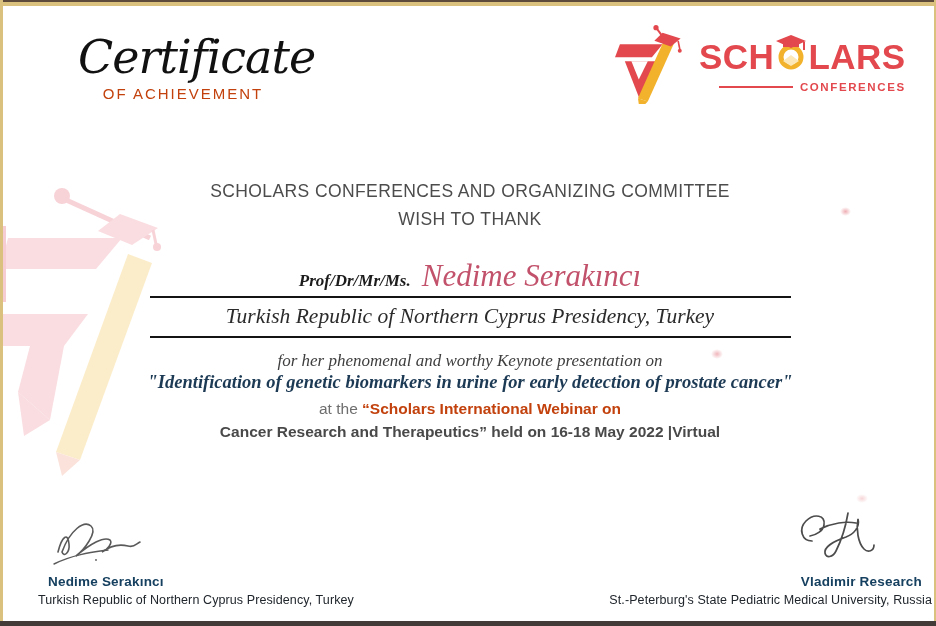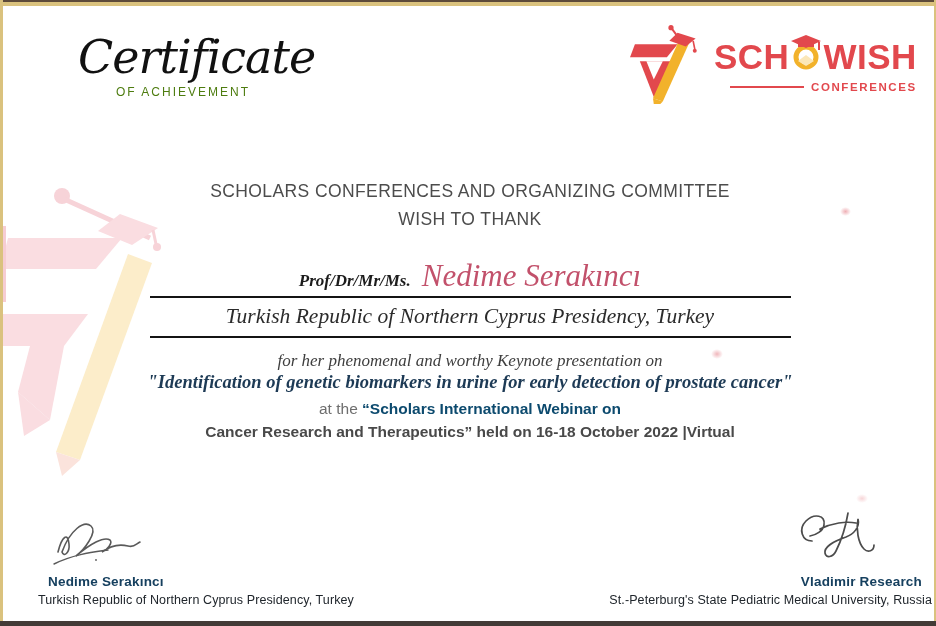--- a/index.html
+++ b/index.html
@@ -13,24 +13,24 @@
   .edge-left{position:absolute;top:0;left:0;bottom:0;width:3px;background:#dac27e;}
   .edge-right{position:absolute;top:0;right:0;bottom:0;width:2px;background:#dac27e;}
   .edge-bottom{position:absolute;bottom:0;left:0;right:0;height:5px;background:#433b37;}
 
   
   .watermark{position:absolute;left:0;top:168px;width:185px;height:315px;pointer-events:none;}
 
   
   .title-block{position:absolute;left:78px;top:14px;width:210px;text-align:center;color:#111;margin-top:17px;}
   .title-script{font-family:"DejaVu Serif",serif;font-style:italic;font-size:46px;line-height:1.15;letter-spacing:-1px;}
-  .title-sub{font-size:12px;letter-spacing:2px;color:#4d7c0f;margin-top:1px;}
+  .title-sub{font-size:15px;letter-spacing:2px;color:#c2410c;margin-top:1px;}
 
   
-  .logo{position:absolute;left:630px;top:22px;width:280px;height:84px;display:flex;align-items:flex-start;}
+  .logo{position:absolute;left:615px;top:22px;width:280px;height:84px;display:flex;align-items:flex-start;}
   .logo-mark{width:82px;height:82px;flex:0 0 auto;}
   .logo-text{margin-left:2px;margin-top:14px;}
   .logo-word{font-size:35px;font-weight:800;color:#e2484d;letter-spacing:0.5px;line-height:1;display:flex;align-items:center;}
   .logo-o{display:inline-block;width:32px;height:40px;margin:0 1px;position:relative;top:-3px;}
   .logo-confrow{display:flex;align-items:center;justify-content:flex-end;margin-top:5px;text-align:right;}
   .logo-confline{width:74px;height:2px;background:#e2484d;margin-right:7px;}
   .logo-conf{font-size:11.5px;font-weight:bold;color:#e2484d;letter-spacing:1.6px;}
 
   
   .cline{position:absolute;left:118px;width:704px;text-align:center;}
@@ -39,21 +39,21 @@
   .name-row{top:258px;display:flex;justify-content:center;align-items:baseline;gap:11px;}
   .salutation{font-family:"Liberation Serif",serif;font-style:italic;font-weight:bold;font-size:17px;color:#1c1c1c;}
   .recipient-name{font-family:"Liberation Serif",serif;font-style:italic;font-size:31px;color:#c2516b;}
   .rule{position:absolute;left:150px;width:641px;height:2px;background:#141414;}
   .rule1{top:296px;}
   .rule2{top:336px;}
   .affiliation{top:304px;font-family:"Liberation Serif",serif;font-style:italic;font-size:21.5px;color:#2b2b2b;}
   .body1{top:351px;font-family:Liberation Serif, serif;font-style:italic;font-size:17px;color:#3e3e3e;}
   .body-title{top:372px;font-family:"Liberation Serif",serif;font-style:italic;font-weight:bold;font-size:18.5px;color:#1d3a55;}
   .body-line3{top:400px;font-size:15.5px;color:#6e6e6e;}
-  .body-line3 b{color:#0c4a6e;}
+  .body-line3 b{color:#c2410c;}
   .body-line4{top:423px;font-size:15.5px;font-weight:bold;color:#494949;}
 
   
   .sig-left{position:absolute;left:48px;top:510px;width:132px;height:60px;}
   .sig-right{position:absolute;left:786px;top:503px;width:104px;height:66px;}
   .footer-name{position:absolute;font-size:13.5px;font-weight:bold;color:#16405f;letter-spacing:0.2px;}
   .footer-aff{position:absolute;font-size:12.5px;color:#20262c;letter-spacing:0.1px;}
   .fn-left{left:48px;top:574px;}
   .fa-left{left:38px;top:593px;}
   .fn-right{right:14px;top:574px;text-align:right;}
@@ -112,21 +112,21 @@
     <div class="logo-text">
       <div class="logo-word">
         <span>SCH</span>
           <svg class="logo-o" viewBox="0 0 32 40" aria-hidden="true">
             <circle cx="16" cy="24" r="10" fill="none" stroke="#f2b22b" stroke-width="5"></circle>
             <path d="M8 28 L16 22 L24 28 L16 33 Z" fill="#fbe7b8"></path>
             <polygon points="16,2 31,8 16,15 1,8" fill="#e2484d"></polygon>
             <rect x="8" y="9" width="16" height="5" fill="#e2484d"></rect>
             <line x1="29" y1="9" x2="29" y2="17" stroke="#e2484d" stroke-width="2"></line>
           </svg>
-          <span>WISH</span>
+          <span>LARS</span>
       </div>
       <div class="logo-confrow">
         <div class="logo-confline"></div>
         <span class="logo-conf">CONFERENCES</span>
       </div>
     </div>
   </div>
 
   <div class="cline wish">WISH TO THANK</div>
   <div class="cline committee">SCHOLARS CONFERENCES AND ORGANIZING COMMITTEE</div>
@@ -135,21 +135,21 @@
     <span class="salutation">Prof/Dr/Mr/Ms.</span>
     <span class="recipient-name">Nedime Serakıncı</span>
   </div>
   <div class="rule rule1"></div>
   <div class="cline affiliation">Turkish Republic of Northern Cyprus Presidency, Turkey</div>
   <div class="rule rule2"></div>
 
   <div class="cline body1">for her phenomenal and worthy Keynote presentation on</div>
   <div class="cline body-title">"Identification of genetic biomarkers in urine for early detection of prostate cancer"</div>
   <div class="cline body-line3"><span>at the </span><b>“Scholars International Webinar on</b></div>
-  <div class="cline body-line4">Cancer Research and Therapeutics” held on 16-18 October 2022 |Virtual</div>
+  <div class="cline body-line4">Cancer Research and Therapeutics” held on 16-18 May 2022 |Virtual</div>
 
   <svg class="sig-left" viewBox="0 0 132 60" aria-hidden="true">
     <path d="M10 42 C14 26 20 22 21 34 C22 42 16 48 14 42 C22 20 36 10 43 16 C50 22 36 40 28 46 C42 34 56 26 62 30 C65 33 59 40 54 42 C62 36 72 34 80 36 C86 38 88 34 92 32" fill="none" stroke="#5a5a5a" stroke-width="1.6" stroke-linecap="round"></path>
     <path d="M6 54 C26 44 46 42 60 40" fill="none" stroke="#5a5a5a" stroke-width="1.4" stroke-linecap="round"></path>
     <circle cx="48" cy="50" r="0.9" fill="#5a5a5a"></circle>
   </svg>
   <svg class="sig-right" viewBox="0 0 104 66" aria-hidden="true">
     <path d="M26 38 C16 38 12 26 20 18 C28 10 40 12 38 22 C37 28 30 32 24 33 M34 26 C46 20 60 18 70 20 M62 10 C60 22 56 36 50 48 C47 54 40 56 39 50 C38 44 48 38 60 34 C68 31 74 24 72 16 C70 26 72 40 78 46 C82 50 88 48 88 42" fill="none" stroke="#4c4c4c" stroke-width="1.7" stroke-linecap="round"></path>
   </svg>
 

